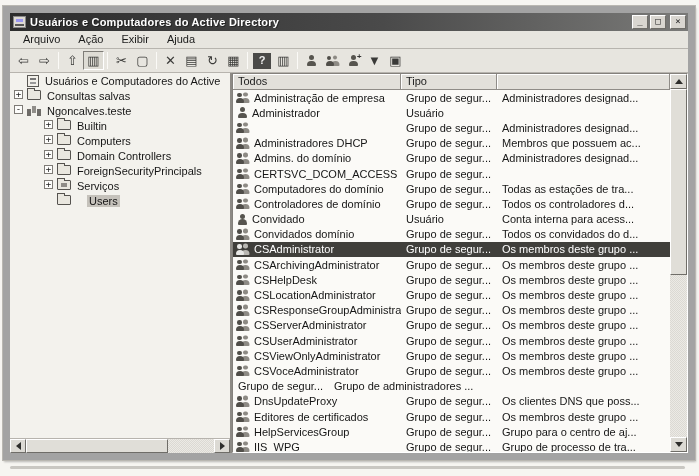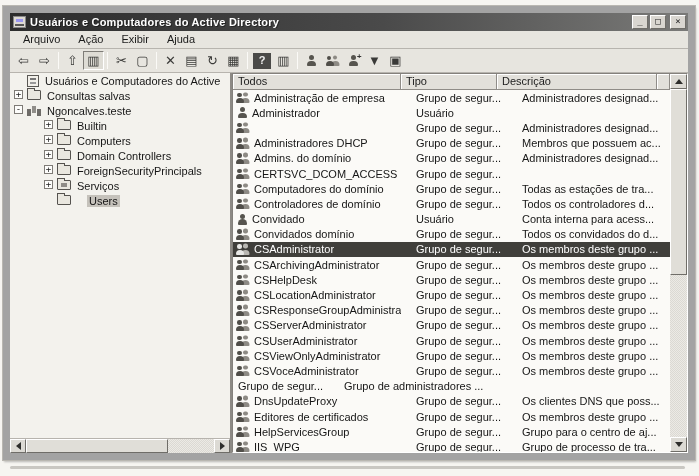--- a/index.html
+++ b/index.html
@@ -111,21 +111,21 @@
   .hcell {
     font-size: 11px; color: #1d1d1d; padding: 1px 0 0 5px; white-space: nowrap; overflow: hidden;
     border-right: 1px solid #8f8c87; border-bottom: 1px solid #8f8c87;
     box-shadow: inset 1px 1px 0 #ffffff; flex: none;
   }
   .col-name { width: 168px; }
   .col-type { width: 96px; }
   .col-desc { width: 160px; }
   .col-fill { flex: 1; }
   .lrows { flex: 1; overflow: hidden; }
-  .lrow { display: flex; align-items: center; height: 15.2px; font-size: 11px; color: #161616; white-space: nowrap; gap: 10px; }
+  .lrow { display: flex; align-items: center; height: 15.2px; font-size: 11px; color: #161616; white-space: nowrap; }
   .cell-name { width: 168px; flex: none; display: flex; align-items: center; padding-left: 3px; overflow: hidden; }
   .cell-type { width: 96px; flex: none; padding-left: 5px; overflow: hidden; }
   .cell-desc { flex: 1; padding-left: 5px; overflow: hidden; }
   .lrow.sel { background: #403f3b; color: #fff; }
   .licon { margin-right: 4px; flex: none; }
   
   .icon-user { display: inline-block; position: relative; width: 12px; height: 12px; }
   .icon-user::before { content:""; position:absolute; left:3.5px; top:.5px; width:5px; height:5px; border-radius:50%; background:#57554f; }
   .icon-user::after  { content:""; position:absolute; left:1.5px; bottom:.5px; width:9px; height:5.5px; border-radius:4.5px 4.5px 1px 1px; background:#57554f; }
   .icon-group { display: inline-block; position: relative; width: 14px; height: 12px; }
@@ -307,21 +307,20 @@
             <span class="arr right"></span>
           </div>
       </div>
     </div>
 
     <div class="right-pane">
       <div class="list-main">
         <div class="lheader">
           <span class="hcell col-name">Todos</span>
           <span class="hcell col-type">Tipo</span>
-          <span class="hcell col-desc">Descrição</span>
           <span class="hcell col-fill"></span>
         </div>
         <div class="lrows">
             <div class="lrow">
               <span class="cell-name">
                 <span class="licon icon-group"></span>
                 <span class="lname">Administração de empresa</span>
               </span>
               <span class="cell-type">Grupo de segur...</span>
               <span class="cell-desc">Administradores designad...</span>

